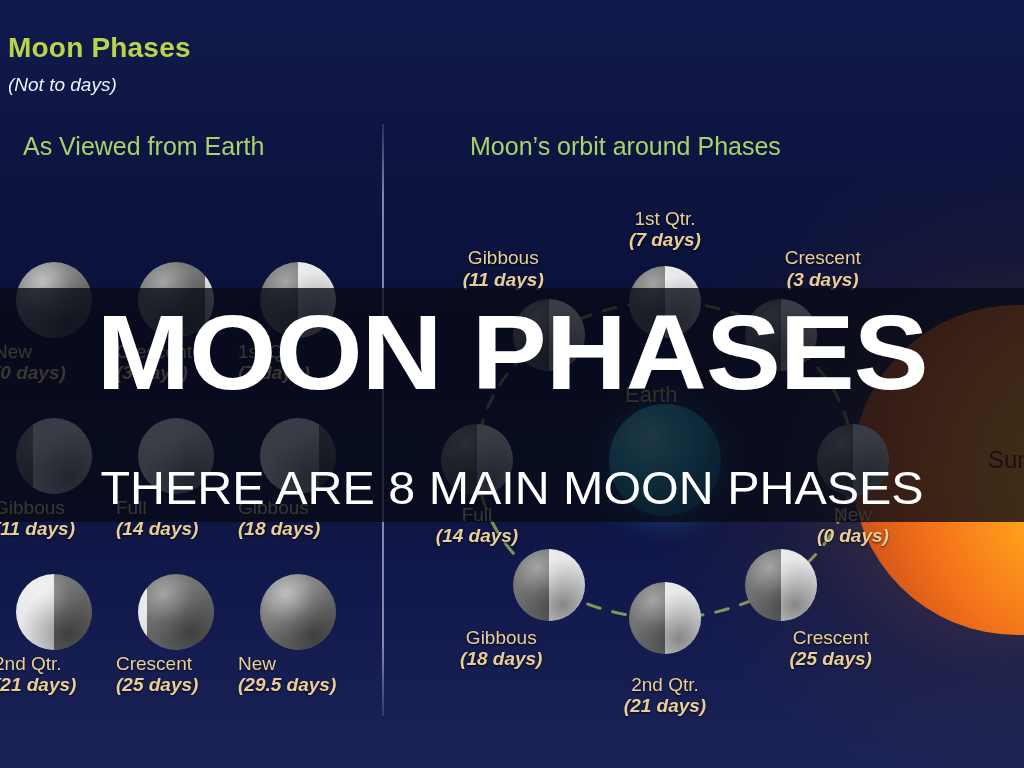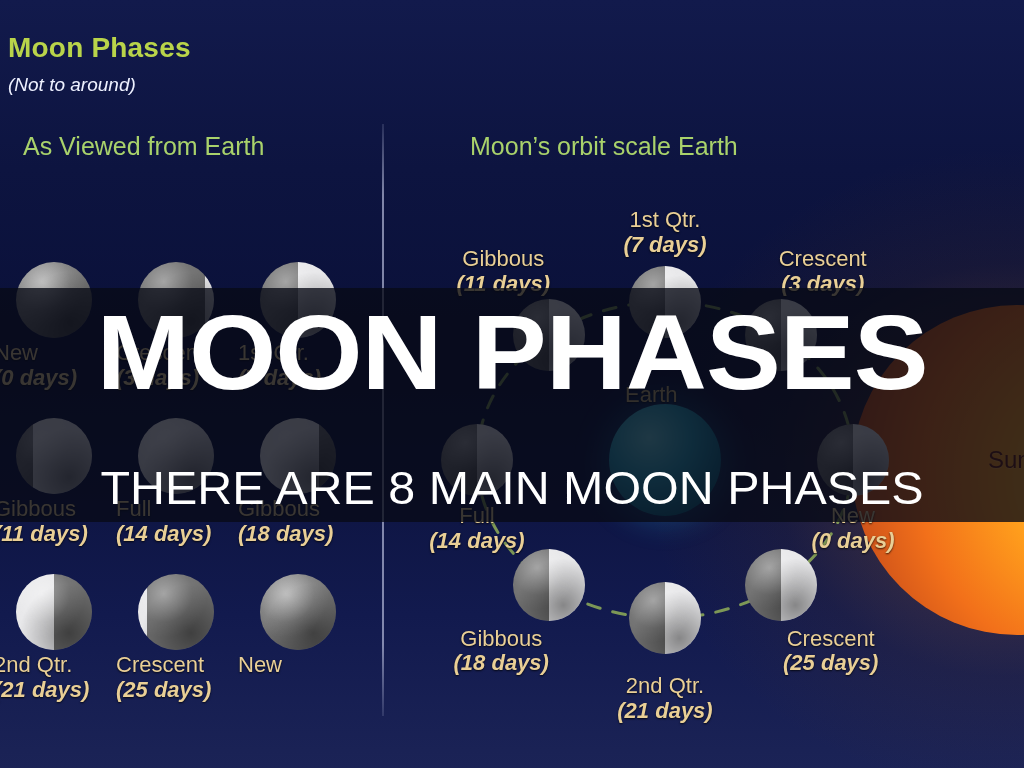--- a/index.html
+++ b/index.html
@@ -45,21 +45,21 @@
     position:absolute; inset:0; border-radius:50%;
     background:
       radial-gradient(circle at 34% 26%, rgba(255,255,255,0.38) 0%, rgba(255,255,255,0.06) 38%, rgba(0,0,0,0.0) 58%),
       radial-gradient(circle at 70% 78%, rgba(0,0,0,0.42) 0%, rgba(0,0,0,0.0) 62%);
     pointer-events:none;
   }
 
   
   .lbl {
     position:absolute; text-align:center;
-    color:#e9cf96; font-size:22px; line-height:1.12;
+    color:#e9cf96; font-size:19px; line-height:1.12;
     text-shadow:0 1px 2px rgba(0,0,0,0.75);
     white-space:nowrap;
   }
   .lbl .d { font-style:italic; display:block;font-weight:bold; }
 
   
   #earth {
     position:absolute; border-radius:50%;
     background:
       radial-gradient(circle at 36% 30%, #6fd8e8 0%, #2aa6c4 38%, #12708f 72%, #0a4d66 100%);
@@ -101,23 +101,23 @@
     font-size:47px; font-weight:normal; line-height:1;
     transform:scaleX(1.03); transform-origin:50% 50%;
   }
 </style>
 </head>
 <body>
 
 <div id="stage">
 
   <div class="hdr-main">Moon Phases</div>
-  <div class="hdr-sub">(Not to around)</div>
+  <div class="hdr-sub">(Not to days)</div>
   <div class="panel-title" id="title-left">As Viewed from Earth</div>
-  <div class="panel-title" id="title-right">Moon’s orbit scale Earth</div>
+  <div class="panel-title" id="title-right">Moon’s orbit around Phases</div>
   <div class="divider"></div>
 
   <div id="left-panel">
       <div class="moon" style="width: 76px; height: 76px; background: radial-gradient(circle at 38% 28%, rgb(154, 154, 154) 0%, rgb(123, 123, 123) 45%, rgb(90, 90, 90) 100%); left: 16px; top: 262px;">
         <div class="shade"></div>
       </div>
       <div class="lbl" style="left: -6px; top: 341px; width: 200px; text-align: left;"><span>New</span><span class="d">(0 days)</span></div>
       <div class="moon" style="width: 76px; height: 76px; background: linear-gradient(90deg, rgb(110, 110, 110) 0%, rgb(110, 110, 110) 88%, rgb(232, 232, 234) 88%, rgb(232, 232, 234) 100%); left: 138px; top: 262px;">
         <div class="shade"></div>
       </div>
@@ -142,21 +142,21 @@
         <div class="shade"></div>
       </div>
       <div class="lbl" style="left: -6px; top: 653px; width: 200px; text-align: left;"><span>2nd Qtr.</span><span class="d">(21 days)</span></div>
       <div class="moon" style="width: 76px; height: 76px; background: linear-gradient(90deg, rgb(232, 232, 234) 0%, rgb(232, 232, 234) 12%, rgb(110, 110, 110) 12%, rgb(110, 110, 110) 100%); left: 138px; top: 574px;">
         <div class="shade"></div>
       </div>
       <div class="lbl" style="left: 116px; top: 653px; width: 200px; text-align: left;"><span>Crescent</span><span class="d">(25 days)</span></div>
       <div class="moon" style="width: 76px; height: 76px; background: radial-gradient(circle at 38% 28%, rgb(154, 154, 154) 0%, rgb(123, 123, 123) 45%, rgb(90, 90, 90) 100%); left: 260px; top: 574px;">
         <div class="shade"></div>
       </div>
-      <div class="lbl" style="left: 238px; top: 653px; width: 200px; text-align: left;"><span>New</span></div>
+      <div class="lbl" style="left: 238px; top: 653px; width: 200px; text-align: left;"><span>New</span><span class="d">(29.5 days)</span></div>
     </div>
 
   <svg id="orbit" viewBox="0 0 470 420">
     <ellipse cx="235" cy="210" rx="188" ry="158" fill="none" stroke="#8fae58" stroke-width="3" stroke-dasharray="13 13" stroke-linecap="round" opacity="0.85"></ellipse>
   </svg>
 
   <div id="earth" style="width: 112px; height: 112px; left: 609px; top: 404px;"></div>
   <div id="earth-label" style="left: 625px; top: 382px; text-align: center;">Earth</div>
 
   <div id="sun" style="width: 330px; height: 330px; left: 852.4px; top: 305px;"></div>

